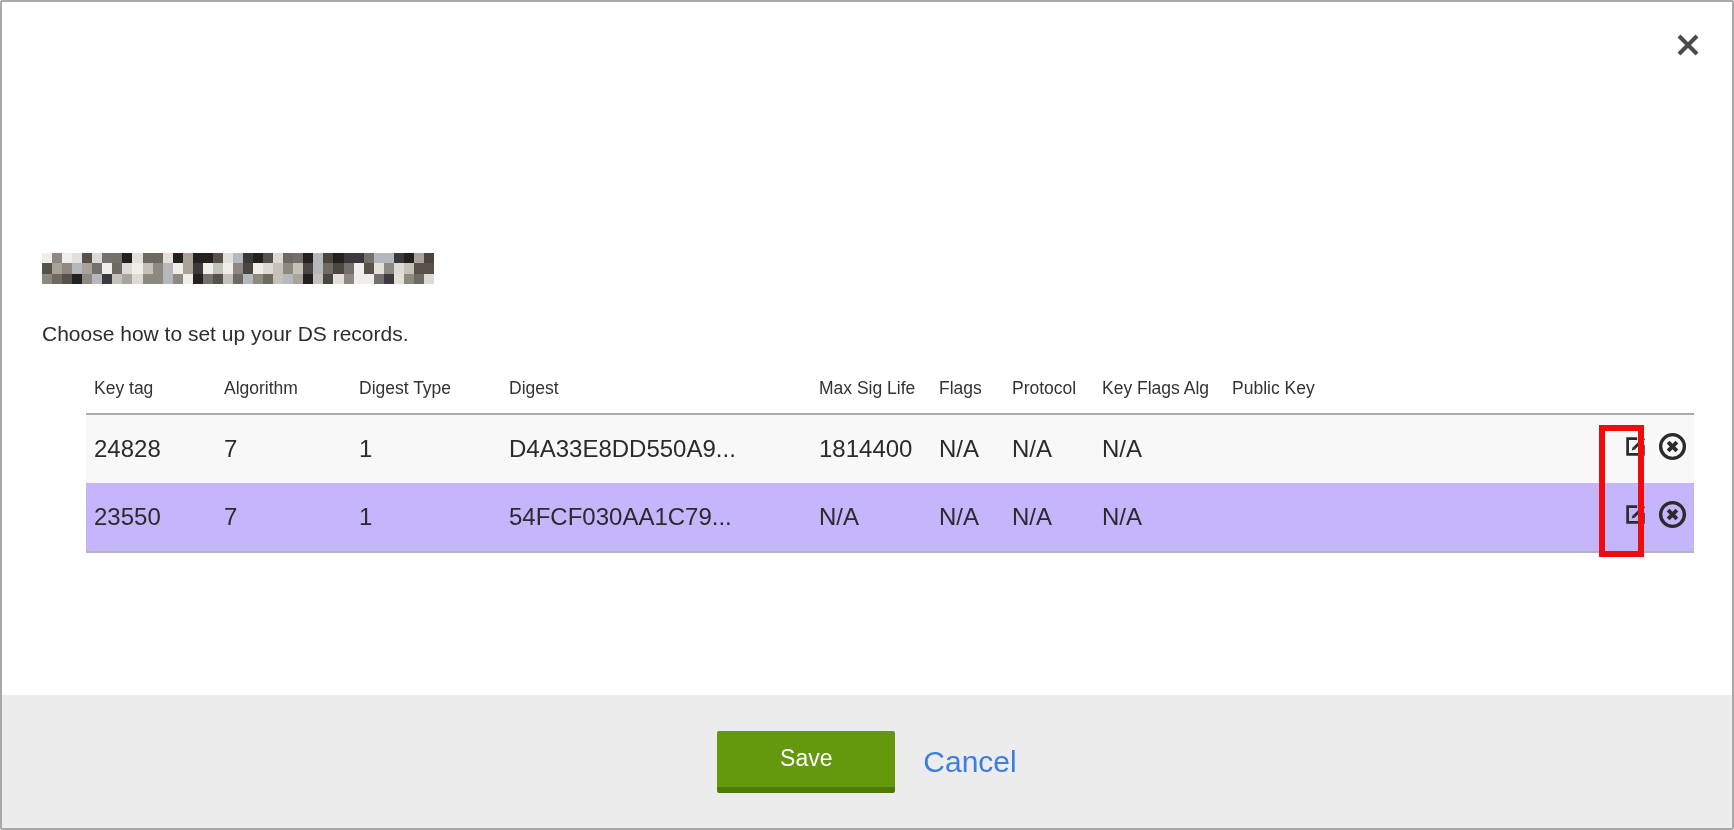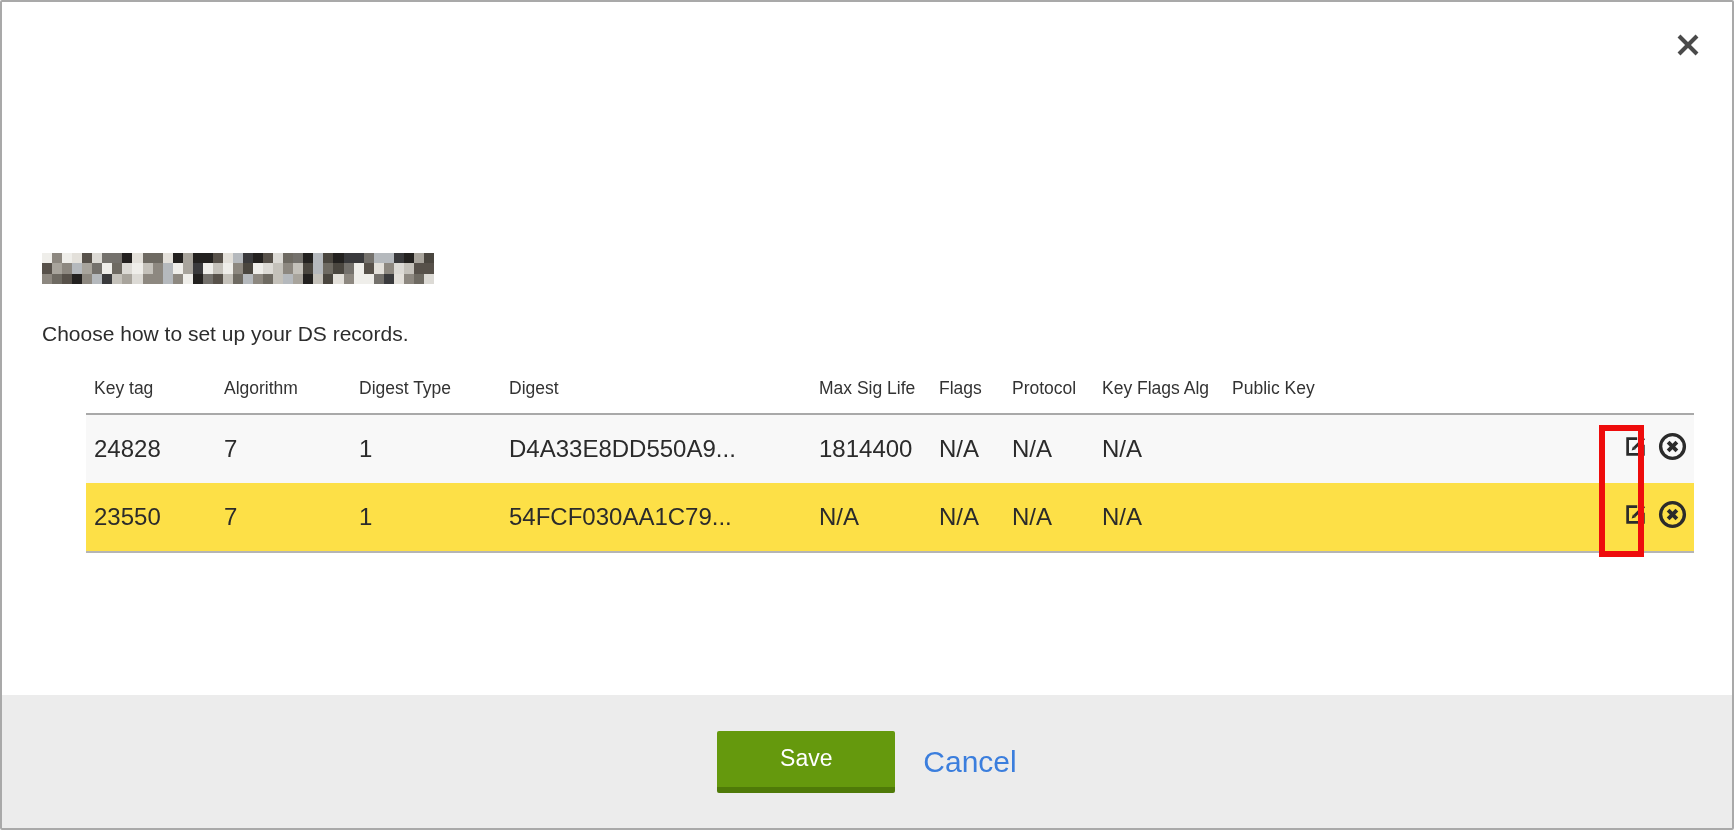--- a/index.html
+++ b/index.html
@@ -52,21 +52,21 @@
     padding: 16px 6px 14px 8px;
     white-space: nowrap; overflow: hidden;
   }
   table.ds-table thead tr { border-bottom: 2px solid #a9a9a9; }
   table.ds-table td {
     font-size: 24px; color: #2b2b2b;
     padding: 0 6px 0 8px; height: 69px;
     white-space: nowrap; overflow: hidden;
   }
   table.ds-table tbody tr.odd  { background: #f8f8f8; }
-  table.ds-table tbody tr.even { background: #fde047; }
+  table.ds-table tbody tr.even { background: #c4b5fd; }
   table.ds-table tbody tr:last-child { border-bottom: 2px solid #b5b5b5; }
   td.actions { text-align: right; padding-right: 10px; }
   .row-icons { display: inline-flex; align-items: center; gap: 5px; }
   .icon-btn {
     background: none; border: none; padding: 0; cursor: pointer;
     width: 32px; height: 32px; display: inline-flex;
     align-items: center; justify-content: center;
   }
   
   .annotation-box {

